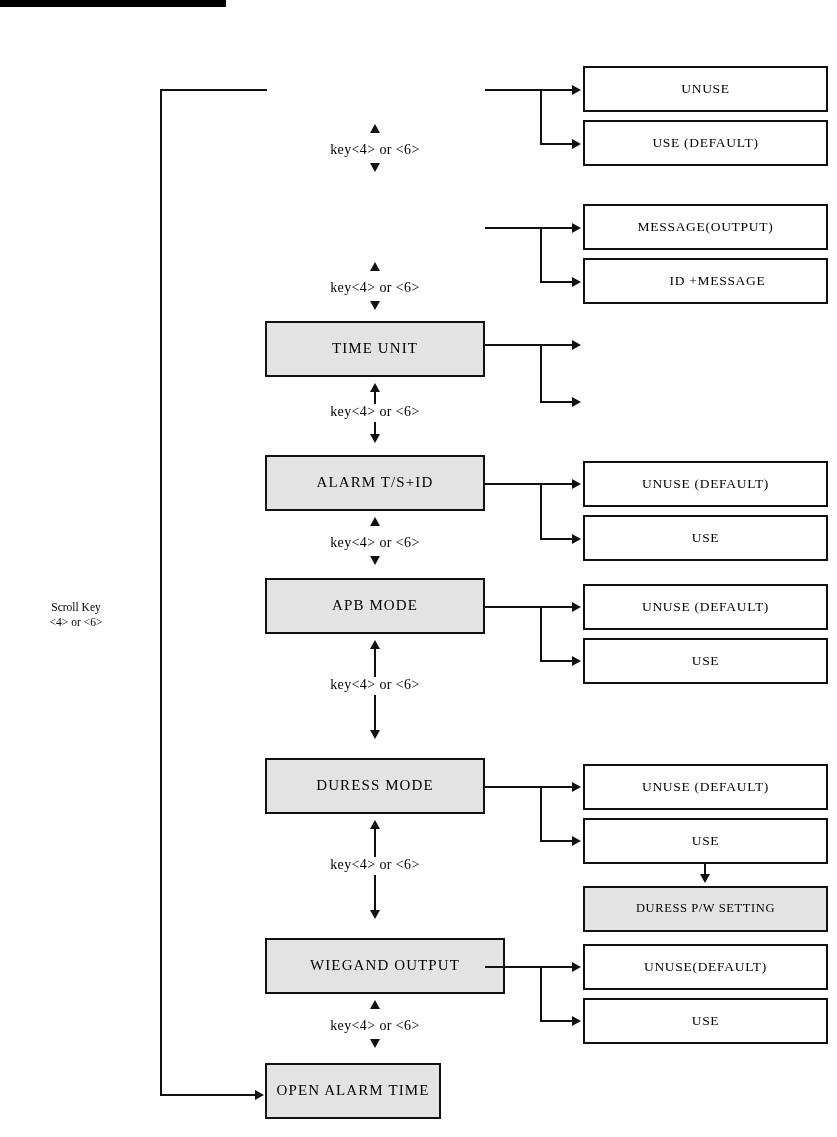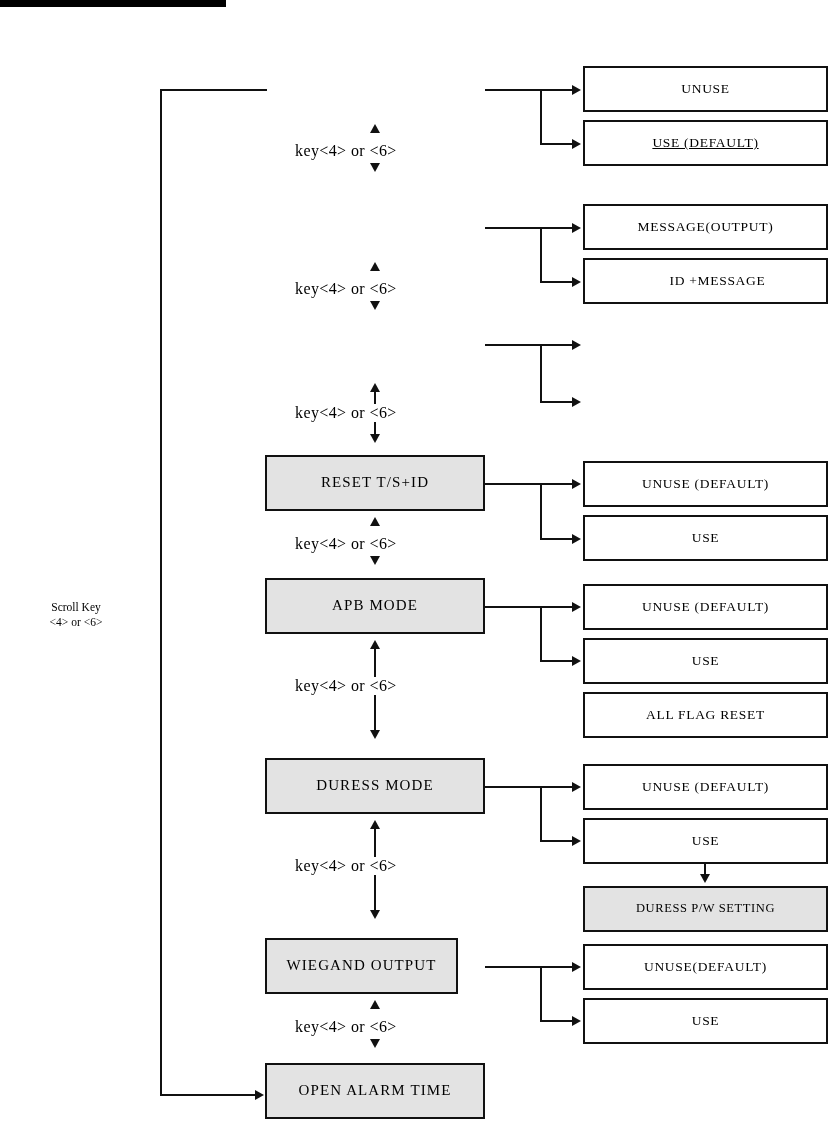--- a/index.html
+++ b/index.html
@@ -24,22 +24,22 @@
   .h{position:absolute;height:2px;background:#111;}
   .v{position:absolute;width:2px;background:#111;}
 
   
   .ar{position:absolute;width:0;height:0;}
   .ar.right{border-top:5px solid transparent;border-bottom:5px solid transparent;border-left:9px solid #111;}
   .ar.down{border-left:5px solid transparent;border-right:5px solid transparent;border-top:9px solid #111;}
   .ar.up{border-left:5px solid transparent;border-right:5px solid transparent;border-bottom:9px solid #111;}
 
   
-  .keylbl{position:absolute;font-size:16px;letter-spacing:.4px;white-space:nowrap;
-          }
+  .keylbl{position:absolute;font-size:14px;letter-spacing:.4px;white-space:nowrap;
+          text-align:center;}
   .scroll{position:absolute;font-size:11.5px;line-height:1.3;text-align:center;
           white-space:nowrap;}
 </style>
 </head>
 <body>
 
 <div class="canvas">
 
   <div class="topbar"></div>
 
@@ -56,21 +56,21 @@
   <div class="h" style="left:485px; top:89px; width:57px;"></div>
   <div class="v" style="left:540px; top:89px; height:56px;"></div>
   <div class="h" style="left:540px; top:89px; width:34px;"></div>
   <div class="ar right" style="left:572px; top:85px;"></div>
   <div class="h" style="left:540px; top:143px; width:34px;"></div>
   <div class="ar right" style="left:572px; top:139px;"></div>
 
   <div class="box opt" style="left:583px; top:66px; width:245px; height:46px;">
     <span class="lbl">UNUSE</span>
   </div>
-  <div class="box opt" style="left:583px; top:120px; width:245px; height:46px;text-decoration:underline;">
+  <div class="box opt" style="left:583px; top:120px; width:245px; height:46px;">
     <span class="lbl">USE (DEFAULT)</span>
   </div>
 
   <div class="ar up" style="left:370px; top:124px;"></div>
   <div class="keylbl" style="left:295px; top:142px; width:160px;">key&lt;4&gt; or &lt;6&gt;</div>
   <div class="ar down" style="left:370px; top:163px;"></div>
 
   <div class="h" style="left:485px; top:227px; width:57px;"></div>
   <div class="v" style="left:540px; top:227px; height:56px;"></div>
   <div class="h" style="left:540px; top:227px; width:34px;"></div>
@@ -82,36 +82,39 @@
     <span class="lbl">MESSAGE(OUTPUT)</span>
   </div>
   <div class="box opt" style="left:583px; top:258px; width:245px; height:46px;padding-left:24px;">
     <span class="lbl">ID +MESSAGE</span>
   </div>
 
   <div class="ar up" style="left:370px; top:262px;"></div>
   <div class="keylbl" style="left:295px; top:280px; width:160px;">key&lt;4&gt; or &lt;6&gt;</div>
   <div class="ar down" style="left:370px; top:301px;"></div>
 
+  <div class="box shaded" style="left:265px; top:321px; width:220px; height:56px;">
+    <span class="lbl">TIME  UNIT</span>
+  </div>
   <div class="h" style="left:485px; top:344px; width:57px;"></div>
   <div class="v" style="left:540px; top:344px; height:59px;"></div>
   <div class="h" style="left:540px; top:344px; width:34px;"></div>
   <div class="ar right" style="left:572px; top:340px;"></div>
   <div class="h" style="left:540px; top:401px; width:34px;"></div>
   <div class="ar right" style="left:572px; top:397px;"></div>
 
 
   <div class="ar up" style="left:370px; top:383px;"></div>
   <div class="v" style="left:374px; top:390px; height:14px;"></div>
   <div class="keylbl" style="left:295px; top:404px; width:160px;">key&lt;4&gt; or &lt;6&gt;</div>
   <div class="v" style="left:374px; top:422px; height:13px;"></div>
   <div class="ar down" style="left:370px; top:434px;"></div>
 
   <div class="box shaded" style="left:265px; top:455px; width:220px; height:56px;">
-    <span class="lbl">RESET T/S+ID</span>
+    <span class="lbl">ALARM T/S+ID</span>
   </div>
   <div class="h" style="left:485px; top:483px; width:57px;"></div>
   <div class="v" style="left:540px; top:483px; height:57px;"></div>
   <div class="h" style="left:540px; top:483px; width:34px;"></div>
   <div class="ar right" style="left:572px; top:479px;"></div>
   <div class="h" style="left:540px; top:538px; width:34px;"></div>
   <div class="ar right" style="left:572px; top:534px;"></div>
 
   <div class="box opt" style="left:583px; top:461px; width:245px; height:46px;">
     <span class="lbl">UNUSE (DEFAULT)</span>
@@ -133,23 +136,20 @@
   <div class="ar right" style="left:572px; top:602px;"></div>
   <div class="h" style="left:540px; top:660px; width:34px;"></div>
   <div class="ar right" style="left:572px; top:656px;"></div>
 
   <div class="box opt" style="left:583px; top:584px; width:245px; height:46px;">
     <span class="lbl">UNUSE (DEFAULT)</span>
   </div>
   <div class="box opt" style="left:583px; top:638px; width:245px; height:46px;">
     <span class="lbl">USE</span>
   </div>
-  <div class="box opt" style="left:583px; top:692px; width:245px; height:46px;">
-    <span class="lbl">ALL  FLAG  RESET</span>
-  </div>
 
   <div class="ar up" style="left:370px; top:640px;"></div>
   <div class="v" style="left:374px; top:647px; height:30px;"></div>
   <div class="keylbl" style="left:295px; top:677px; width:160px;">key&lt;4&gt; or &lt;6&gt;</div>
   <div class="v" style="left:374px; top:695px; height:36px;"></div>
   <div class="ar down" style="left:370px; top:730px;"></div>
 
   <div class="box shaded" style="left:265px; top:758px; width:220px; height:56px;">
     <span class="lbl">DURESS MODE</span>
   </div>
@@ -172,38 +172,38 @@
   <div class="box opt small shaded" style="left:583px; top:886px; width:245px; height:46px;">
     <span class="lbl">DURESS P/W SETTING</span>
   </div>
 
   <div class="ar up" style="left:370px; top:820px;"></div>
   <div class="v" style="left:374px; top:827px; height:30px;"></div>
   <div class="keylbl" style="left:295px; top:857px; width:160px;">key&lt;4&gt; or &lt;6&gt;</div>
   <div class="v" style="left:374px; top:875px; height:36px;"></div>
   <div class="ar down" style="left:370px; top:910px;"></div>
 
-  <div class="box shaded" style="left:265px; top:938px; width:193px; height:56px;">
+  <div class="box shaded" style="left:265px; top:938px; width:240px; height:56px;">
     <span class="lbl">WIEGAND OUTPUT</span>
   </div>
   <div class="h" style="left:485px; top:966px; width:57px;"></div>
   <div class="v" style="left:540px; top:966px; height:56px;"></div>
   <div class="h" style="left:540px; top:966px; width:34px;"></div>
   <div class="ar right" style="left:572px; top:962px;"></div>
   <div class="h" style="left:540px; top:1020px; width:34px;"></div>
   <div class="ar right" style="left:572px; top:1016px;"></div>
 
   <div class="box opt" style="left:583px; top:944px; width:245px; height:46px;">
     <span class="lbl">UNUSE(DEFAULT)</span>
   </div>
   <div class="box opt" style="left:583px; top:998px; width:245px; height:46px;">
     <span class="lbl">USE</span>
   </div>
 
   <div class="ar up" style="left:370px; top:1000px;"></div>
   <div class="keylbl" style="left:295px; top:1018px; width:160px;">key&lt;4&gt; or &lt;6&gt;</div>
   <div class="ar down" style="left:370px; top:1039px;"></div>
 
-  <div class="box shaded" style="left:265px; top:1063px; width:220px; height:56px;">
+  <div class="box shaded" style="left:265px; top:1063px; width:176px; height:56px;">
     <span class="lbl">OPEN ALARM TIME</span>
   </div>
 
 </div>
 
 </body></html>

